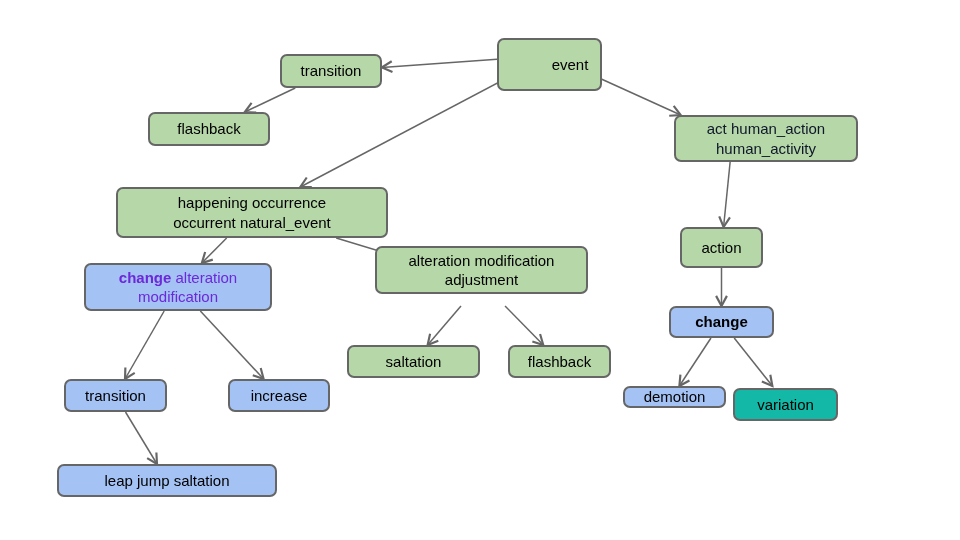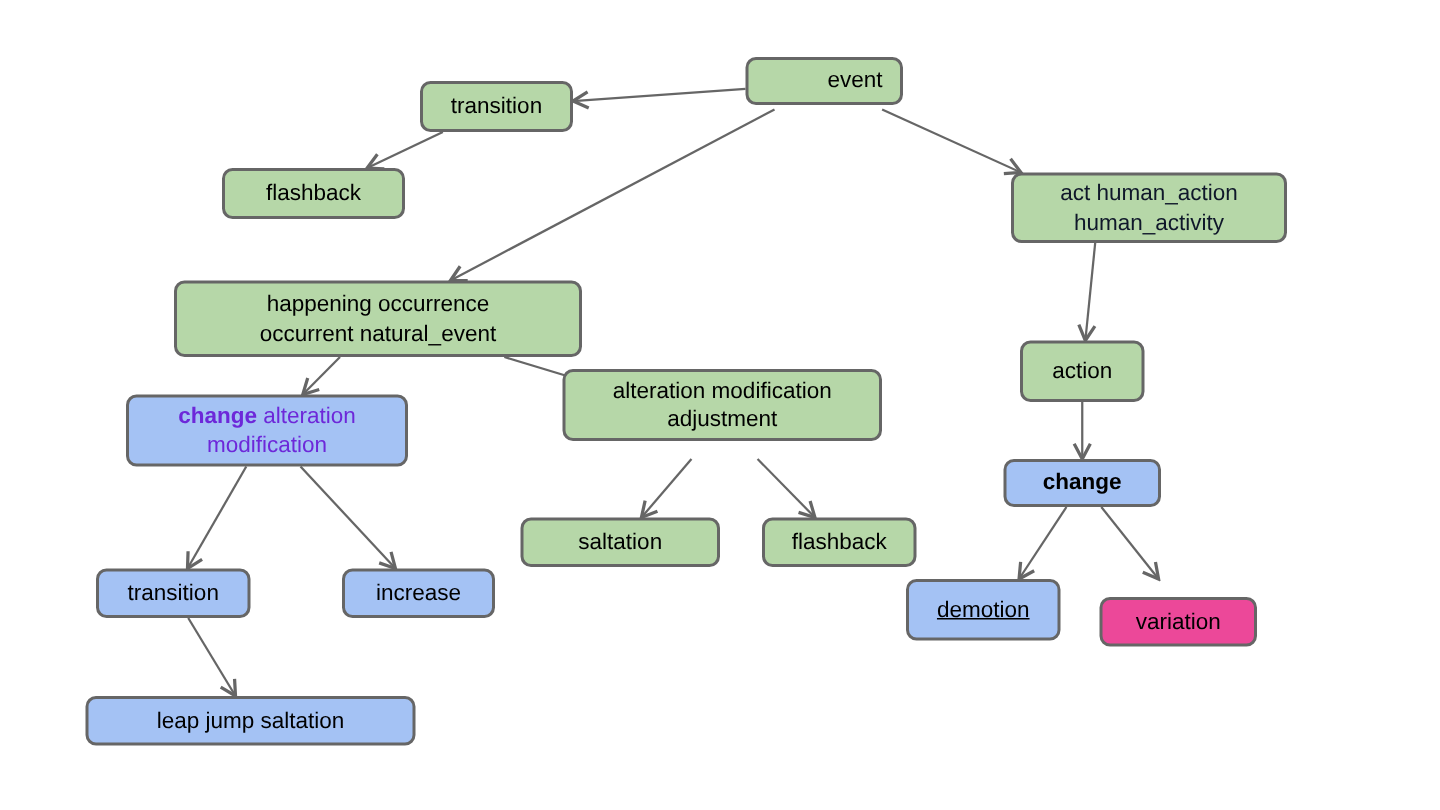--- a/index.html
+++ b/index.html
@@ -55,21 +55,21 @@
         <line x1="164.17511520737327" y1="311" x2="125.00460829493088" y2="379" stroke="#666666" stroke-width="1.5" marker-end="url(#arrow-vee)"></line>
         <line x1="200.34101382488478" y1="311" x2="263.6405529953917" y2="379" stroke="#666666" stroke-width="1.5" marker-end="url(#arrow-vee)"></line>
         <line x1="460.97169811320754" y1="306" x2="427.6132075471698" y2="345" stroke="#666666" stroke-width="1.5" marker-end="url(#arrow-vee)"></line>
         <line x1="505.04716981132077" y1="306" x2="543.311320754717" y2="345" stroke="#666666" stroke-width="1.5" marker-end="url(#arrow-vee)"></line>
         <line x1="710.9658385093168" y1="338" x2="679.3633540372671" y2="386" stroke="#666666" stroke-width="1.5" marker-end="url(#arrow-vee)"></line>
         <line x1="734.22049689441" y1="338" x2="772.3819875776397" y2="386" stroke="#666666" stroke-width="1.5" marker-end="url(#arrow-vee)"></line>
         <line x1="125.49705882352941" y1="412" x2="157.00294117647059" y2="464" stroke="#666666" stroke-width="1.5" marker-end="url(#arrow-vee)"></line>
       </g>
   </svg>
   <div class="nodes-layer">
-      <div class="node" style="left: 497px; top: 38px; width: 105px; height: 32px; background: rgb(182, 215, 168); border-color: rgb(102, 102, 102); color: rgb(0, 0, 0); padding-left: 41px;">
+      <div class="node" style="left: 497px; top: 38px; width: 105px; height: 53px; background: rgb(182, 215, 168); border-color: rgb(102, 102, 102); color: rgb(0, 0, 0); padding-left: 41px;">
         <div><span>event</span></div>
       </div>
       <div class="node" style="left: 280px; top: 54px; width: 102px; height: 34px; background: rgb(182, 215, 168); border-color: rgb(102, 102, 102); color: rgb(0, 0, 0);">
         <div><span>transition</span></div>
       </div>
       <div class="node" style="left: 148px; top: 112px; width: 122px; height: 34px; background: rgb(182, 215, 168); border-color: rgb(102, 102, 102); color: rgb(0, 0, 0);">
         <div><span>flashback</span></div>
       </div>
       <div class="node" style="left: 634px; top: 115px; width: 184px; height: 47px; background: rgb(182, 215, 168); border-color: rgb(102, 102, 102); color: #0f172a; margin-left: 40px;">
         <div><span>act human_action</span></div>
@@ -98,23 +98,23 @@
       </div>
       <div class="node" style="left: 508px; top: 345px; width: 103px; height: 33px; background: rgb(182, 215, 168); border-color: rgb(102, 102, 102); color: rgb(0, 0, 0);">
         <div><span>flashback</span></div>
       </div>
       <div class="node" style="left: 64px; top: 379px; width: 103px; height: 33px; background: rgb(164, 194, 244); border-color: rgb(102, 102, 102); color: rgb(0, 0, 0);">
         <div><span>transition</span></div>
       </div>
       <div class="node" style="left: 228px; top: 379px; width: 102px; height: 33px; background: rgb(164, 194, 244); border-color: rgb(102, 102, 102); color: rgb(0, 0, 0);">
         <div><span>increase</span></div>
       </div>
-      <div class="node" style="left: 604px; top: 386px; width: 103px; height: 41px; background: rgb(164, 194, 244); border-color: rgb(102, 102, 102); color: rgb(0, 0, 0); text-decoration: underline;">
+      <div class="node" style="left: 623px; top: 386px; width: 103px; height: 22px; background: rgb(164, 194, 244); border-color: rgb(102, 102, 102); color: rgb(0, 0, 0);">
         <div><span>demotion</span></div>
       </div>
-      <div class="node" style="left: 733px; top: 398px; width: 105px; height: 33px; background: #ec4899; border-color: rgb(102, 102, 102); color: rgb(0, 0, 0);">
+      <div class="node" style="left: 733px; top: 388px; width: 105px; height: 33px; background: #14b8a6; border-color: rgb(102, 102, 102); color: rgb(0, 0, 0);">
         <div><span>variation</span></div>
       </div>
       <div class="node" style="left: 57px; top: 464px; width: 220px; height: 33px; background: rgb(164, 194, 244); border-color: rgb(102, 102, 102); color: rgb(0, 0, 0);">
         <div><span>leap jump saltation</span></div>
       </div>
     </div>
 </div>
 
 </body></html>

